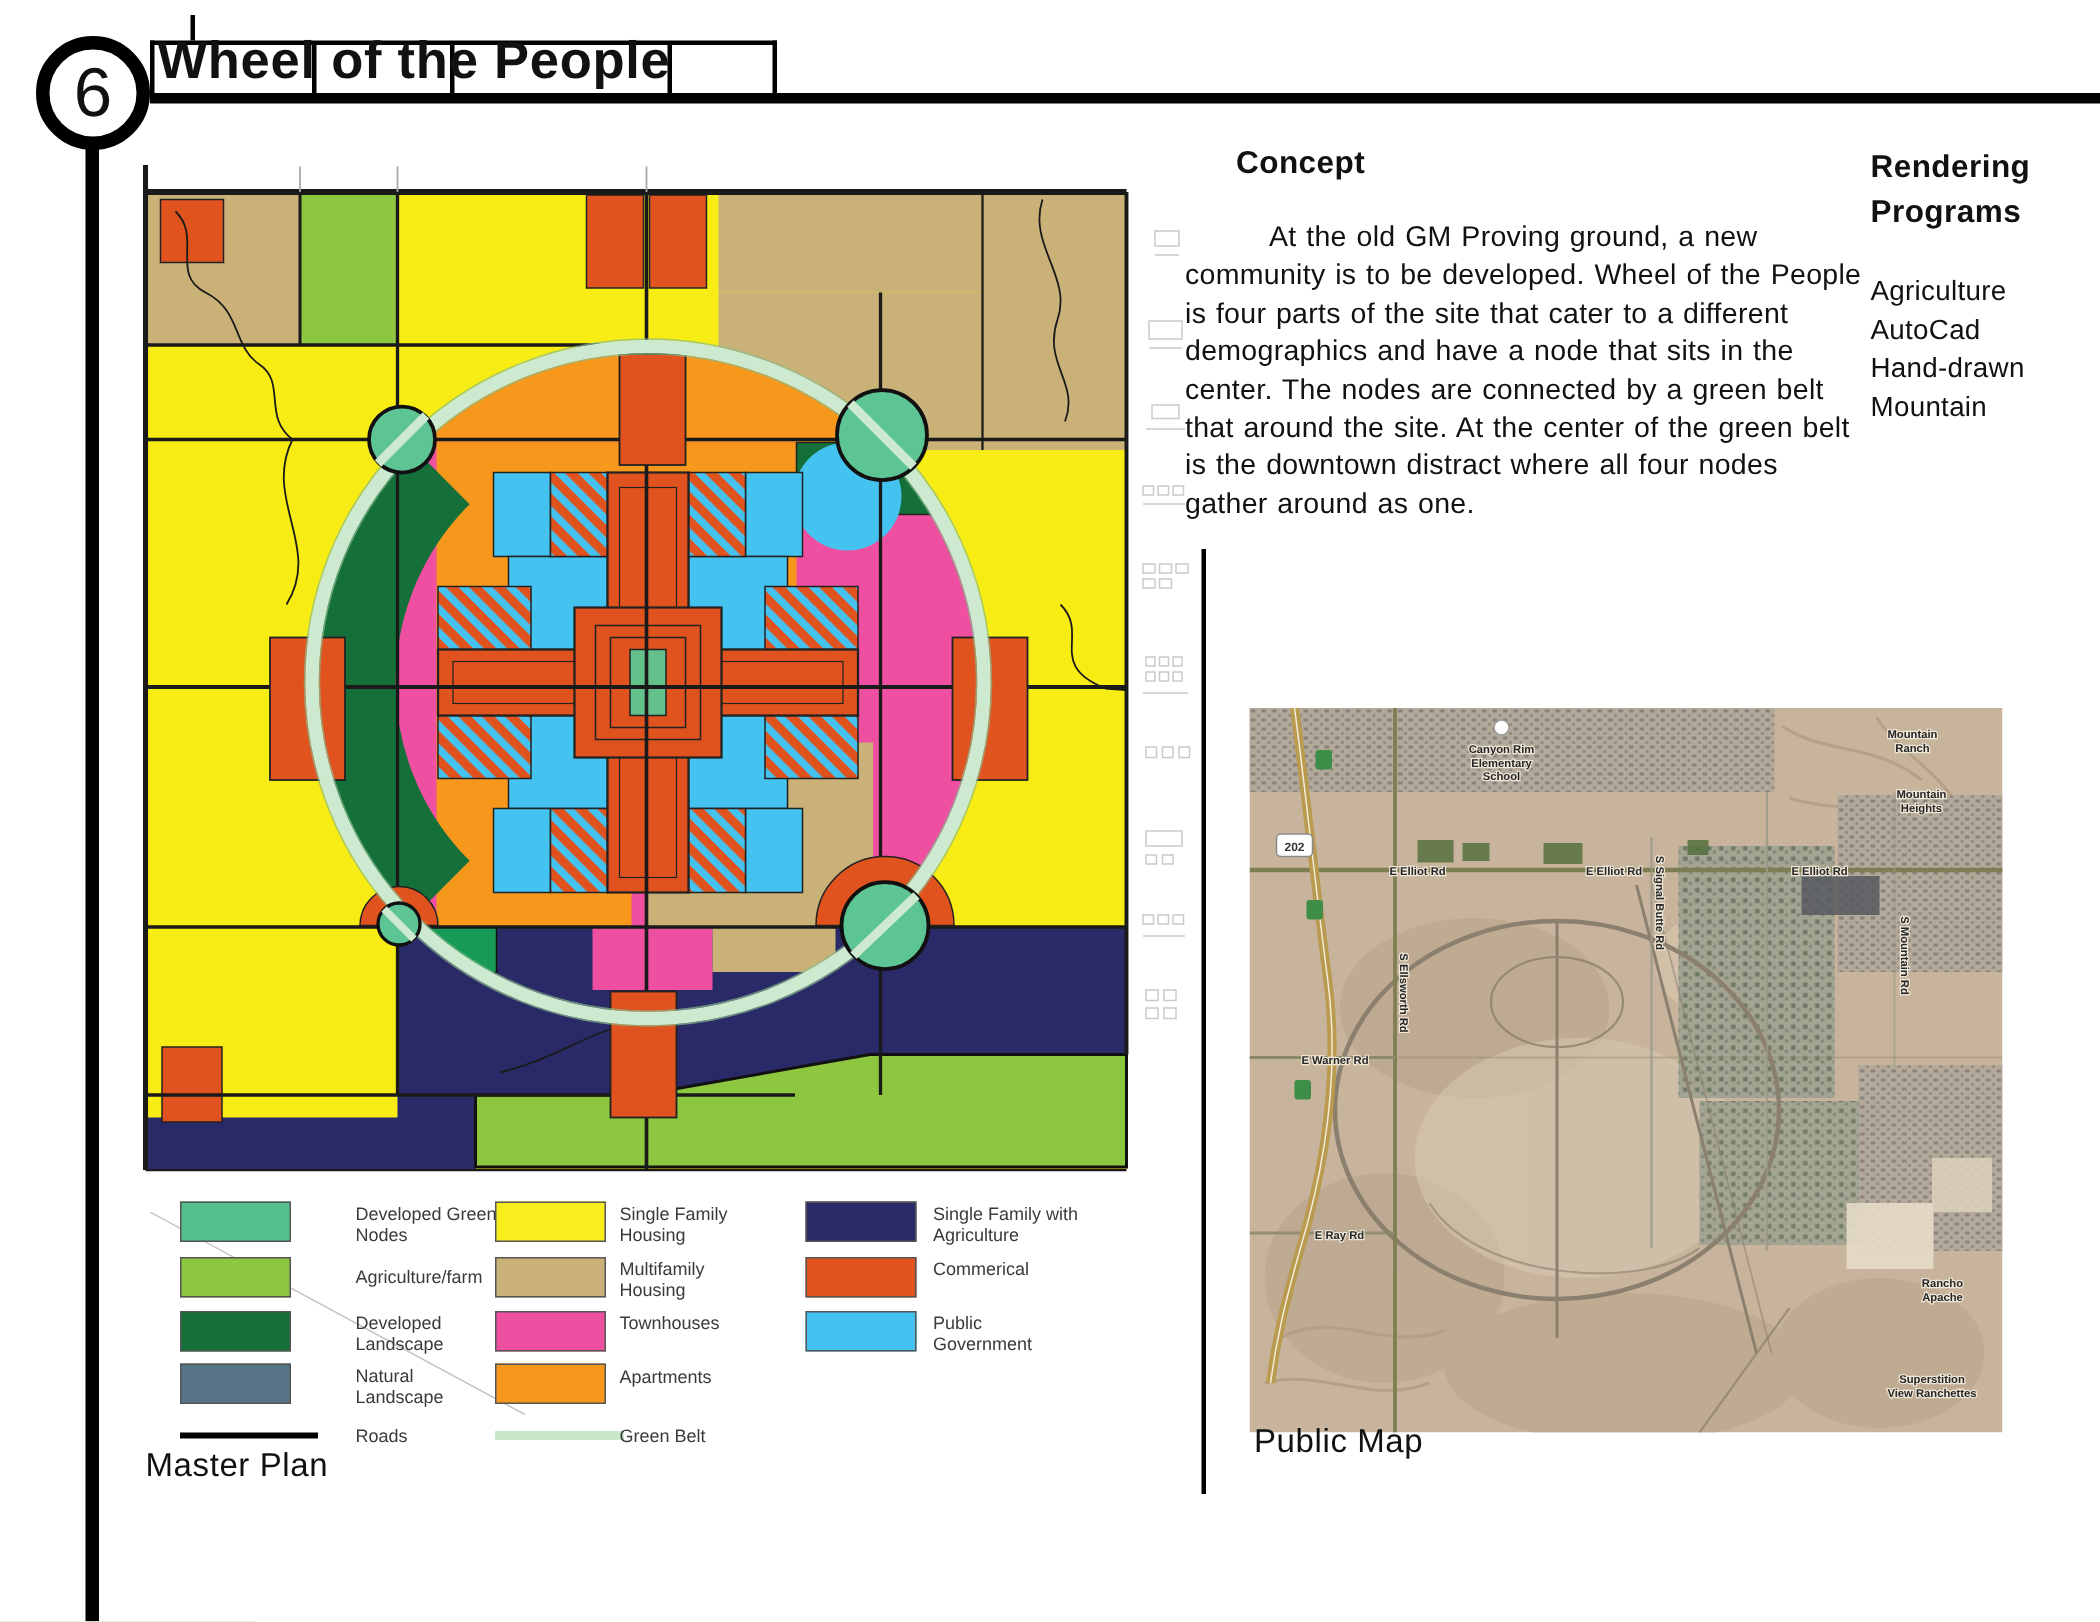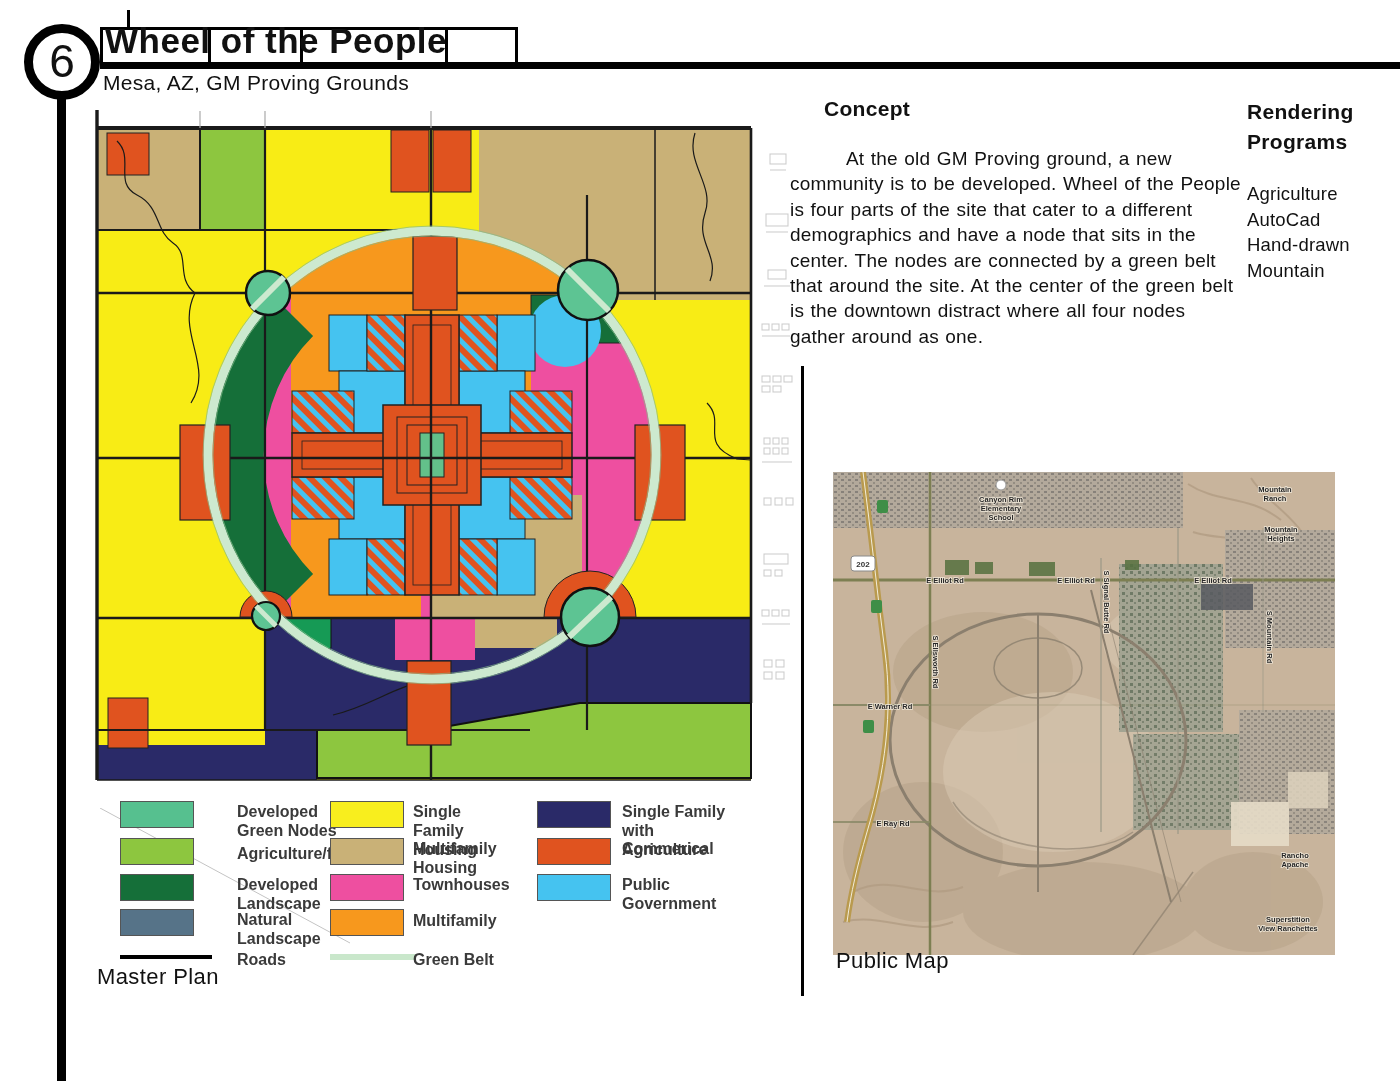--- a/index.html
+++ b/index.html
@@ -33,41 +33,40 @@
 
   .divider-v{left:801px;top:366px;width:3px;height:630px;background:#000;}
 
   
   .sw{position:absolute;width:74px;height:27px;border:1px solid #555;box-sizing:border-box;}
   .sw-c1{background:#56c08f;} .sw-c2{background:#8dc63f;} .sw-c3{background:#156f39;} .sw-c4{background:#567388;}
   .sw-y{background:#f8ee1e;} .sw-t{background:#c9b177;} .sw-p{background:#ee4fa0;} .sw-o{background:#f7981d;}
   .sw-n{background:#2a2a68;} .sw-r{background:#e0531f;} .sw-b{background:#45c3f0;}
   .lg-line-road{position:absolute;width:92px;height:4px;background:#000;}
   .lg-line-belt{position:absolute;width:86px;height:6px;background:#c9e7cb;}
-  .lg-label{position:absolute;font-size:16px;font-weight:700;color:#3a3a3a;line-height:1.2;width:110px;}
+  .lg-label{position:absolute;font-size:12px;font-weight:400;color:#3a3a3a;line-height:1.2;width:110px;}
   .lg-diag{left:100px;top:808px;width:260px;height:140px;pointer-events:none;}
 </style>
 </head>
 <body>
 
 <div class="page">
 
   <div class="abs left-rule"></div>
   <div class="abs page-circle">
     <span>6</span>
   </div>
   <div class="abs title-box">
     <span class="tb-div" style="left:105px"></span>
     <span class="tb-div" style="left:197px"></span>
     <span class="tb-div" style="left:342px"></span>
   </div>
   <div class="abs tb-stub"></div>
   <div class="abs title-rule"></div>
   <h1 class="abs page-title" style="margin:0">Wheel of the People</h1>
-  <div class="abs subtitle">Mesa, AZ, GM Proving Grounds</div>
 
   <div class="abs h-block concept-h">Concept</div>
   <div class="abs concept-body">At the old GM Proving ground, a new community is to be developed. Wheel of the People is four parts of the site that cater to a different demographics and have a node that sits in the center. The nodes are connected by a green belt that around the site. At the center of the green belt is the downtown distract where all four nodes gather around as one.</div>
 
   <div class="abs h-block rp-h">Rendering Programs</div>
   <div class="abs rp-list">
     <div>Agriculture</div>
     <div>AutoCad</div>
     <div>Hand-drawn</div>
     <div>Mountain</div>
@@ -353,21 +352,21 @@
     <div class="lg-line-road" style="left:120px;top:955px"></div>
     <div class="lg-label" style="left:237px;top:950px">Roads</div>
 
     <div class="sw sw-y" style="left:330px;top:801px"></div>
     <div class="lg-label" style="left:413px;top:802px;width:85px">Single Family Housing</div>
     <div class="sw sw-t" style="left:330px;top:838px"></div>
     <div class="lg-label" style="left:413px;top:839px;width:75px">Multifamily Housing</div>
     <div class="sw sw-p" style="left:330px;top:874px"></div>
     <div class="lg-label" style="left:413px;top:875px">Townhouses</div>
     <div class="sw sw-o" style="left:330px;top:909px"></div>
-    <div class="lg-label" style="left:413px;top:911px">Multifamily</div>
+    <div class="lg-label" style="left:413px;top:911px">Apartments</div>
     <div class="lg-line-belt" style="left:330px;top:954px"></div>
     <div class="lg-label" style="left:413px;top:950px">Green Belt</div>
 
     <div class="sw sw-n" style="left:537px;top:801px"></div>
     <div class="lg-label" style="left:622px;top:802px;width:105px">Single Family with Agriculture</div>
     <div class="sw sw-r" style="left:537px;top:838px"></div>
     <div class="lg-label" style="left:622px;top:839px">Commerical</div>
     <div class="sw sw-b" style="left:537px;top:874px"></div>
     <div class="lg-label" style="left:622px;top:875px;width:75px">Public Government</div>
   </div>

